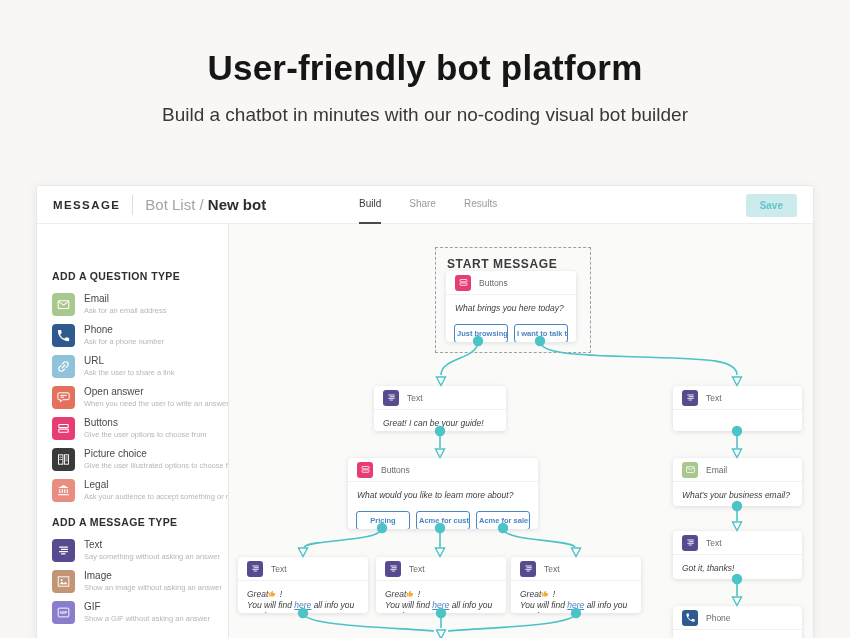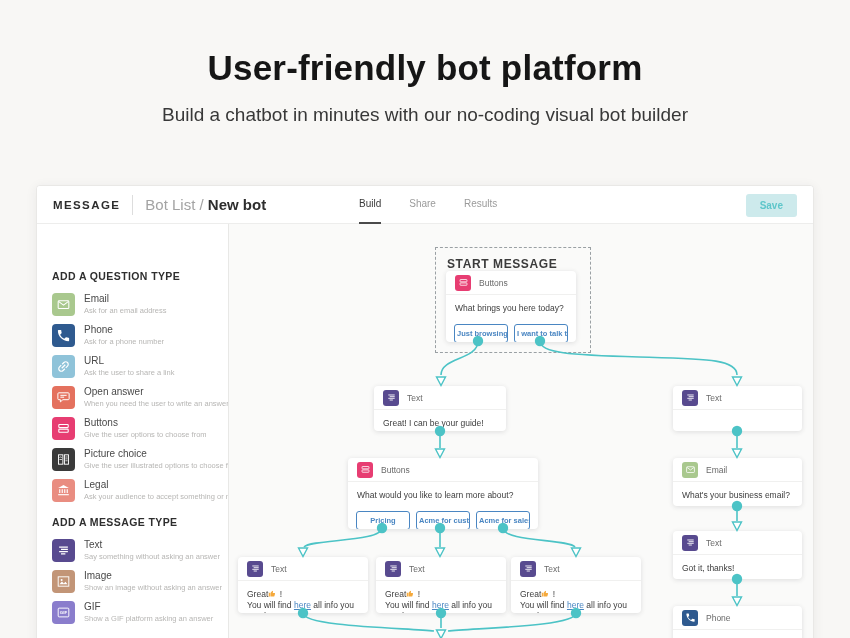--- a/index.html
+++ b/index.html
@@ -52,21 +52,21 @@
   .start-label { font-size:12px; font-weight:600; color:#3b3b3b; letter-spacing:.6px; margin:9px 0 0 11px; }
 
   .node { position:absolute; background:#fff; border-radius:4px;
           box-shadow:0 1px 5px rgba(50,50,60,.14); overflow:hidden; }
   .node-header { display:flex; align-items:center; gap:8px; height:24px;
                  padding:0 9px; border-bottom:1px solid #f0f0ef; }
   .node-icon { width:16px; height:16px; border-radius:3px; flex:none;
                display:flex; align-items:center; justify-content:center; }
   .node-icon svg { width:11px; height:11px; }
   .node-type { font-size:8.5px; color:#6a6a6a; }
-  .node-body { padding:8px 9px; font-size:8.5px; color:#3d3d3d; line-height:11px; }
+  .node-body { padding:8px 9px; font-size:8.5px; color:#3d3d3d; line-height:11px;font-style:italic; }
   .btn-row { display:flex; gap:6px; padding:2px 8px 8px 8px; }
   .node-btn { flex:1; border:1px solid #4a86c2; color:#4a86c2; background:#fff;
               border-radius:3px; font-size:7.5px; font-weight:700; text-align:center;
               padding:4px 2px; white-space:nowrap; overflow:hidden; cursor:pointer; }
   .link { color:#4a86c2; text-decoration:underline; cursor:pointer; }
   .emoji-svg { width:9px; height:9px; vertical-align:-1px; }
 
   .flow-svg { position:absolute; left:0; top:0; width:586px; height:431px; z-index:3; pointer-events:none; }
 </style>
 </head>
@@ -213,21 +213,21 @@
             </div>
             <div class="sb-item">
               <span class="sb-icon" style="background: rgb(138, 125, 204);">
                 <svg viewBox="0 0 24 24">
                   <rect x="3.5" y="5" width="17" height="14" rx="1.5" fill="none" stroke="#fff" stroke-width="1.5"></rect>
                   <text x="12" y="14.8" font-size="7" font-weight="bold" fill="#fff" text-anchor="middle" font-family="Liberation Sans, sans-serif">GIF</text>
                 </svg>
               </span>
               <div>
                 <div class="sb-label">GIF</div>
-                <div class="sb-desc">Show a GIF platform asking an answer</div>
+                <div class="sb-desc">Show a GIF without asking an answer</div>
               </div>
             </div>
           </div>
       </div>
 
       <div class="canvas">
 
         <div class="start-box">
           <div class="start-label">START MESSAGE</div>
           <div class="node" style="left:10px; top:23px; width:130px; height:71px; position:absolute;">

